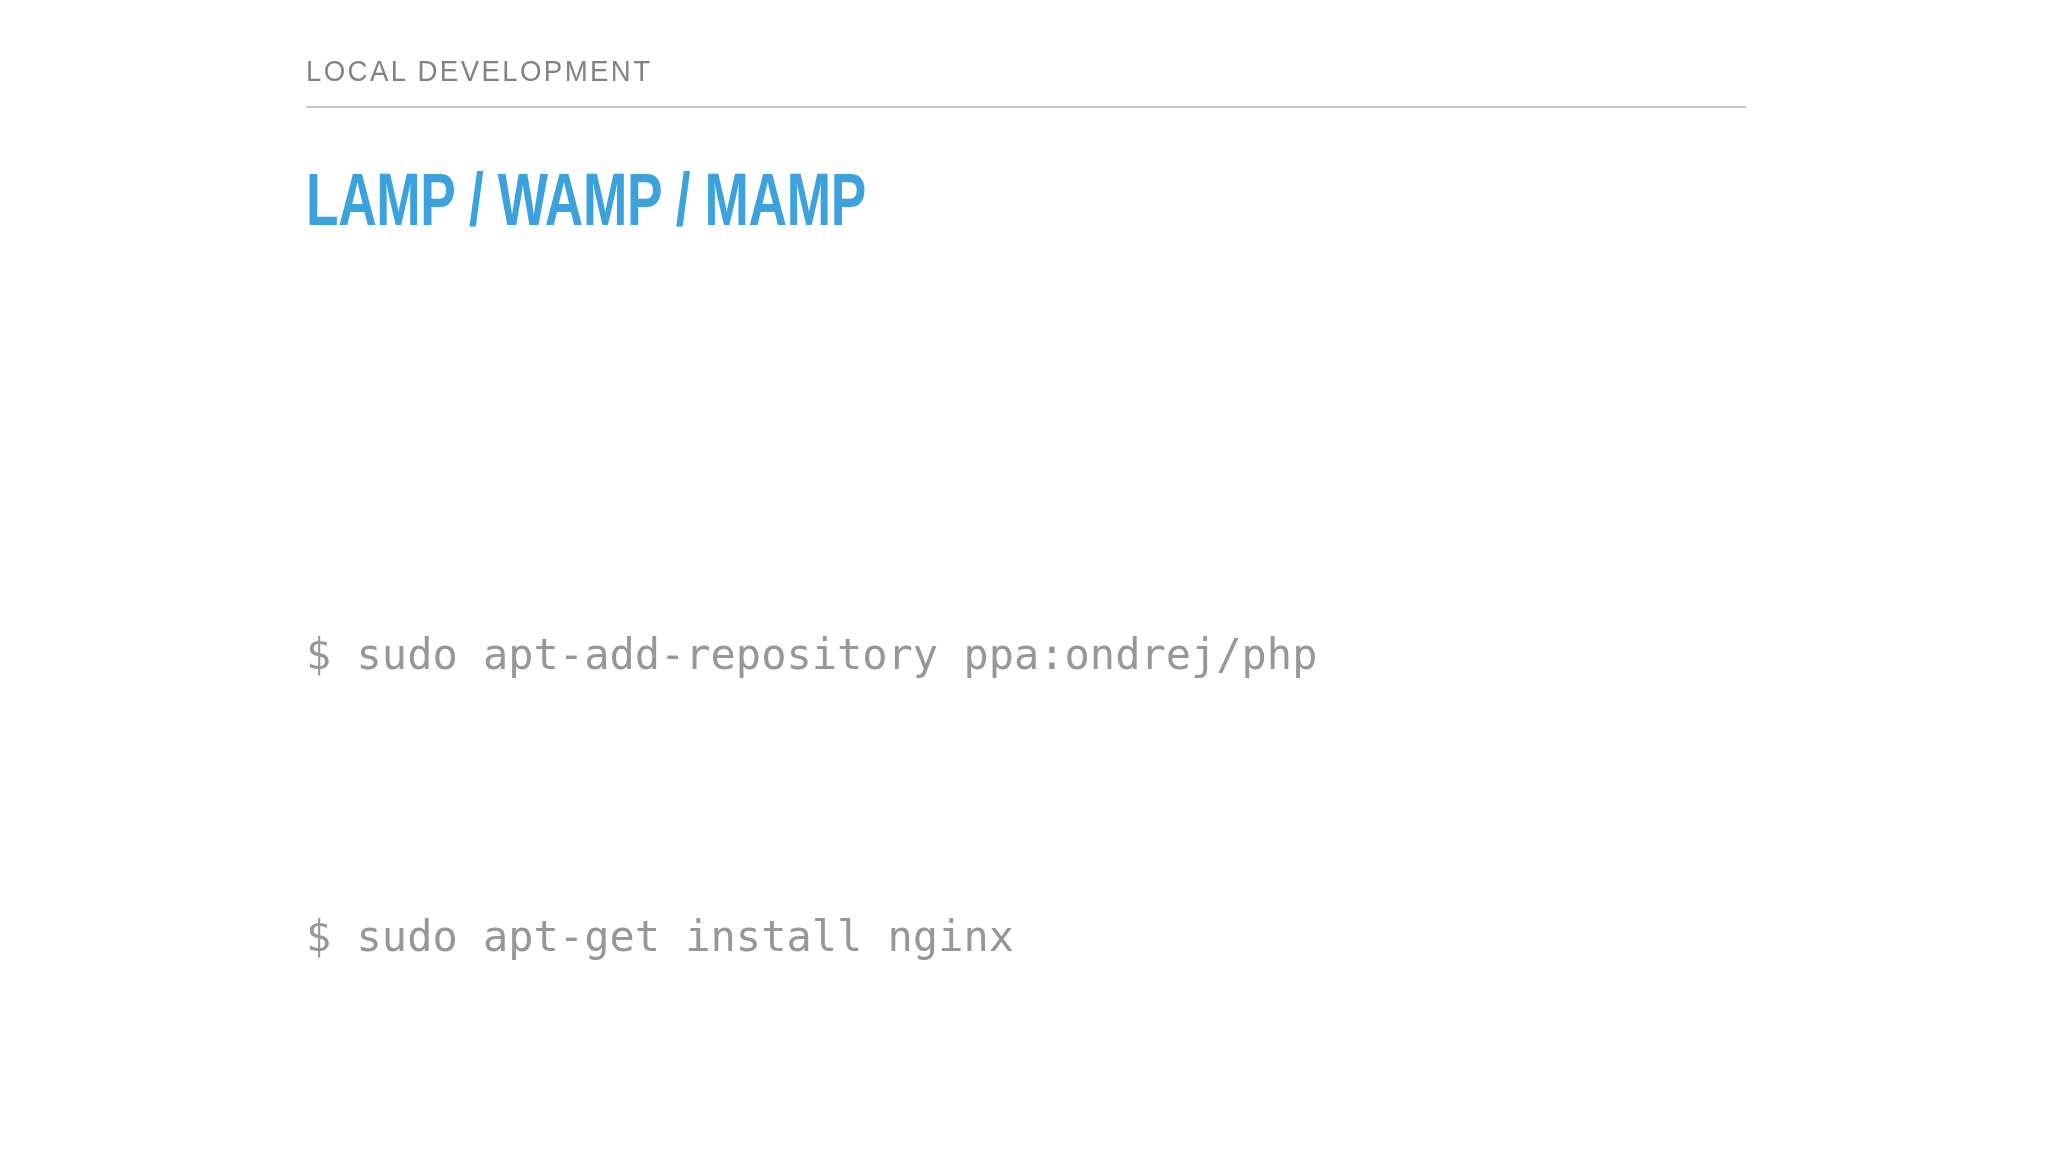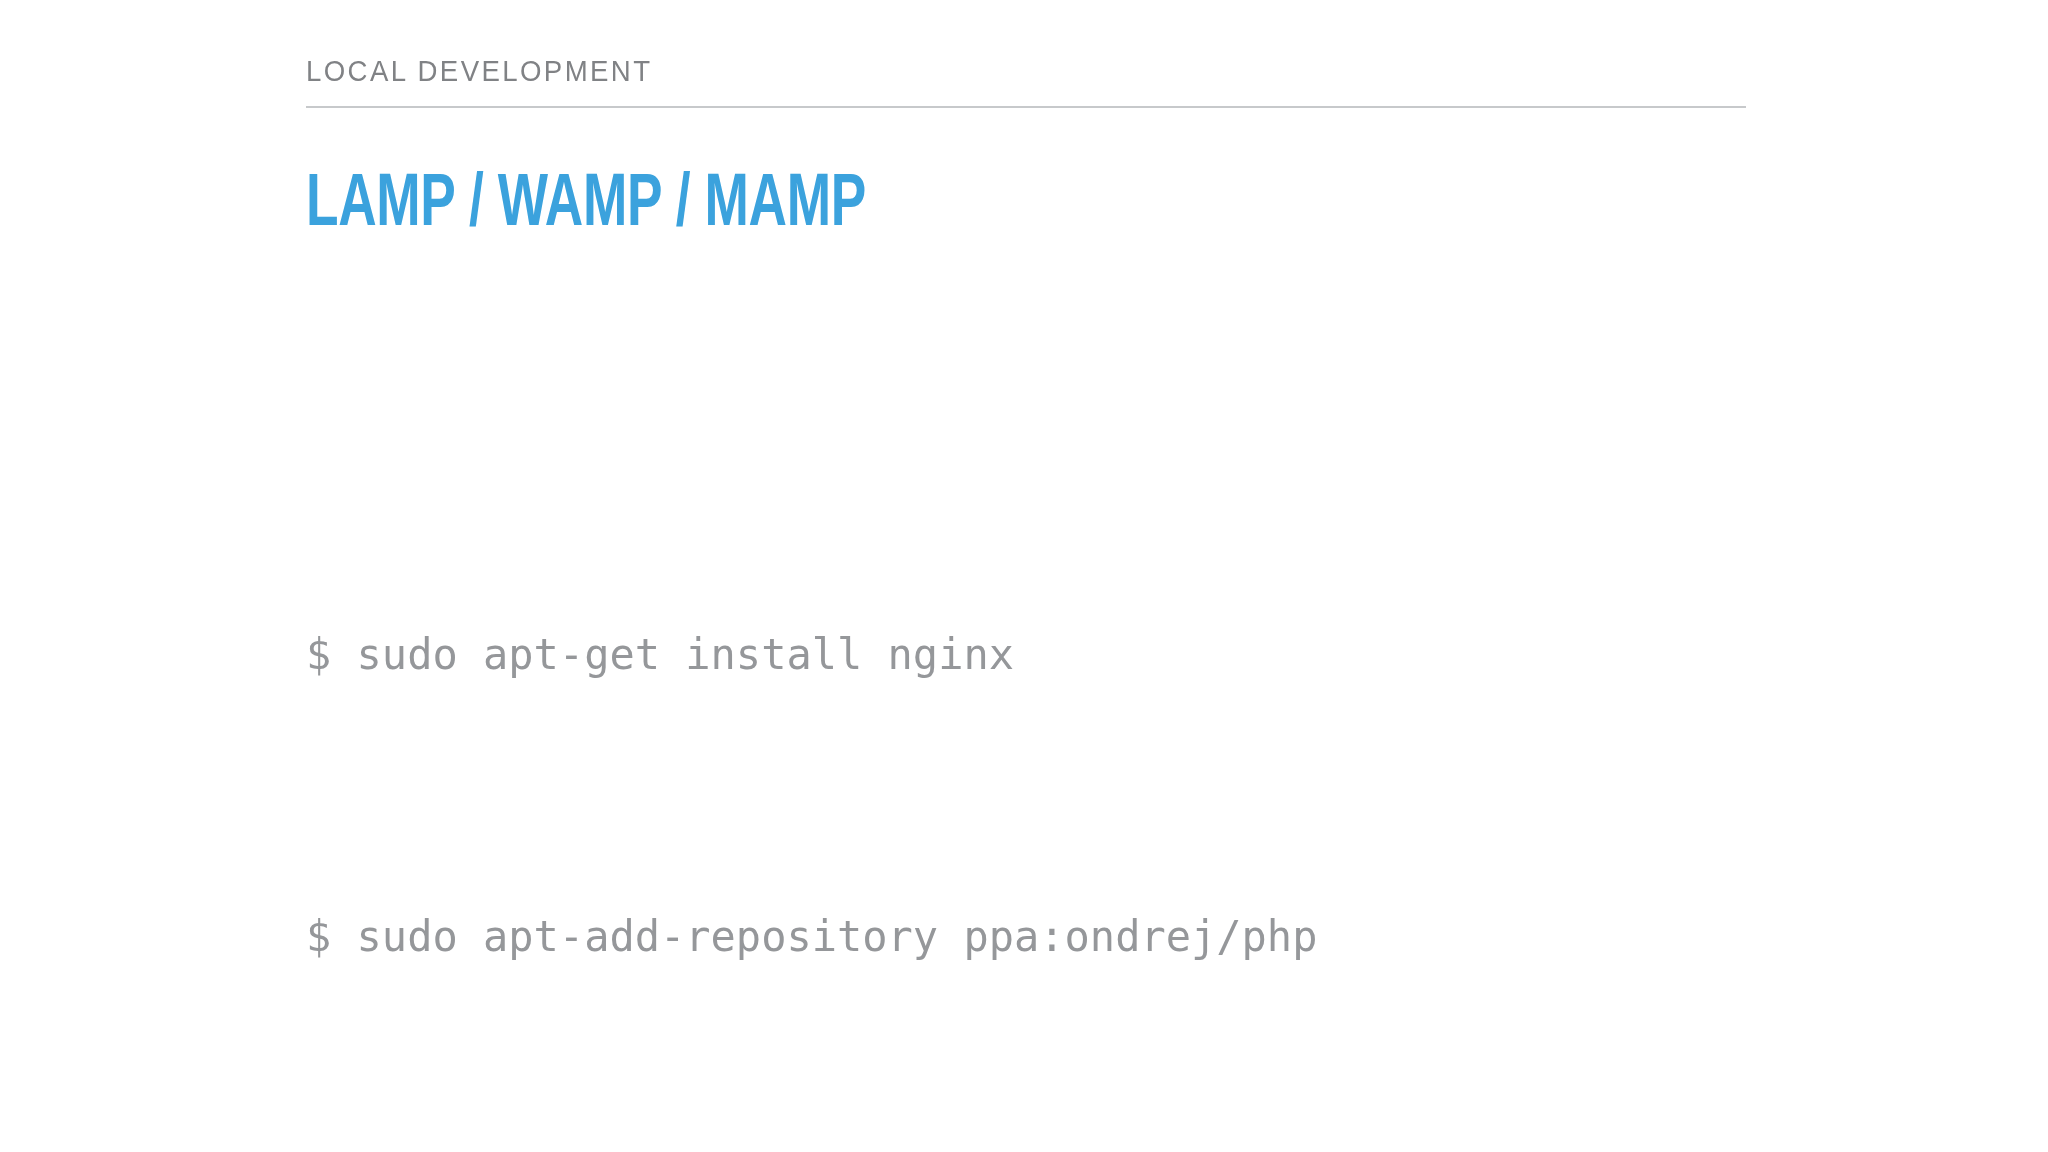--- a/index.html
+++ b/index.html
@@ -90,22 +90,22 @@
 <div class="slide">
 
   <div class="header-block">
     <div class="eyebrow">LOCAL DEVELOPMENT</div>
     <div class="header-rule"></div>
   </div>
 
   <div class="slide-title">LAMP / WAMP / MAMP</div>
 
   <div class="code-block">
+    <div class="code-line">$ sudo apt-add-repository ppa:ondrej/php</div>
     <div class="code-line">$ sudo apt-get install nginx</div>
-    <div class="code-line">$ sudo apt-add-repository ppa:ondrej/php</div>
     
     
     
     
     
   </div>
 
 </div>
 
 </body></html>

